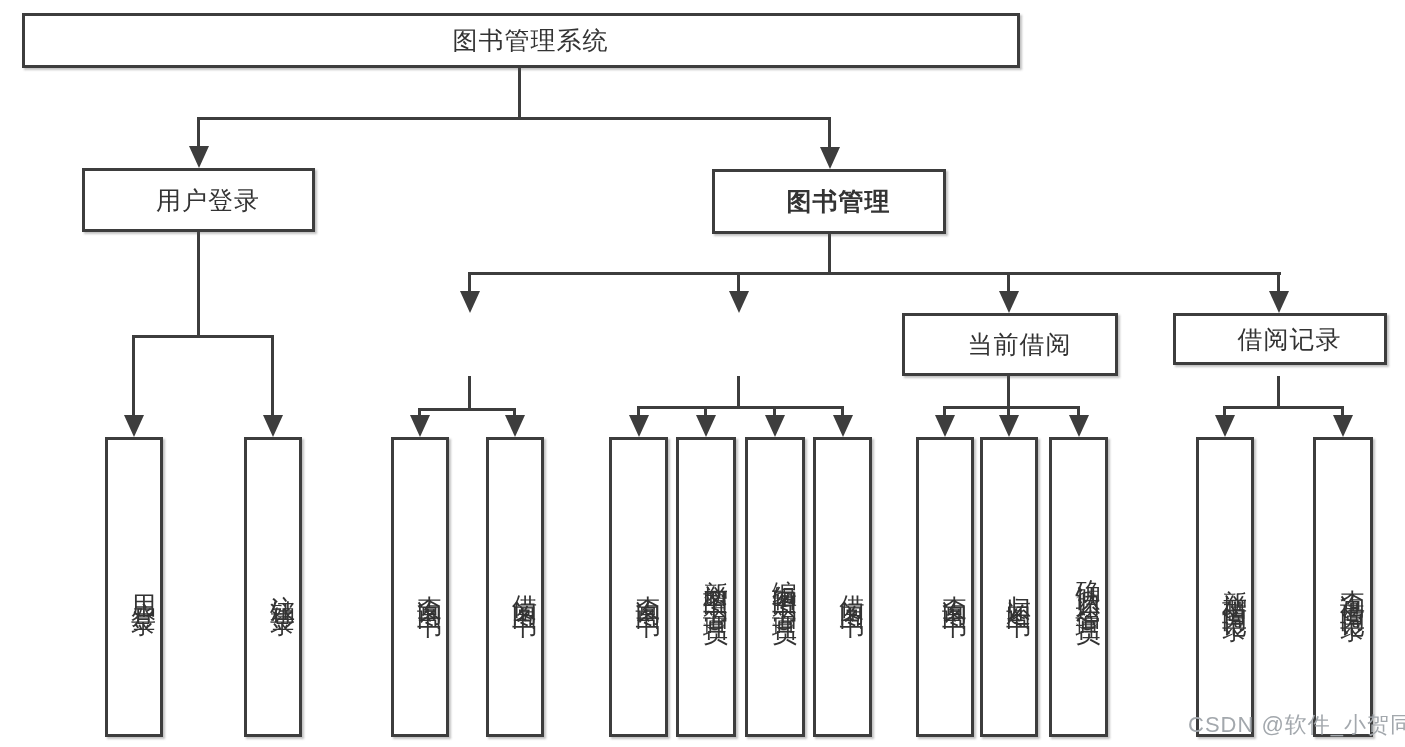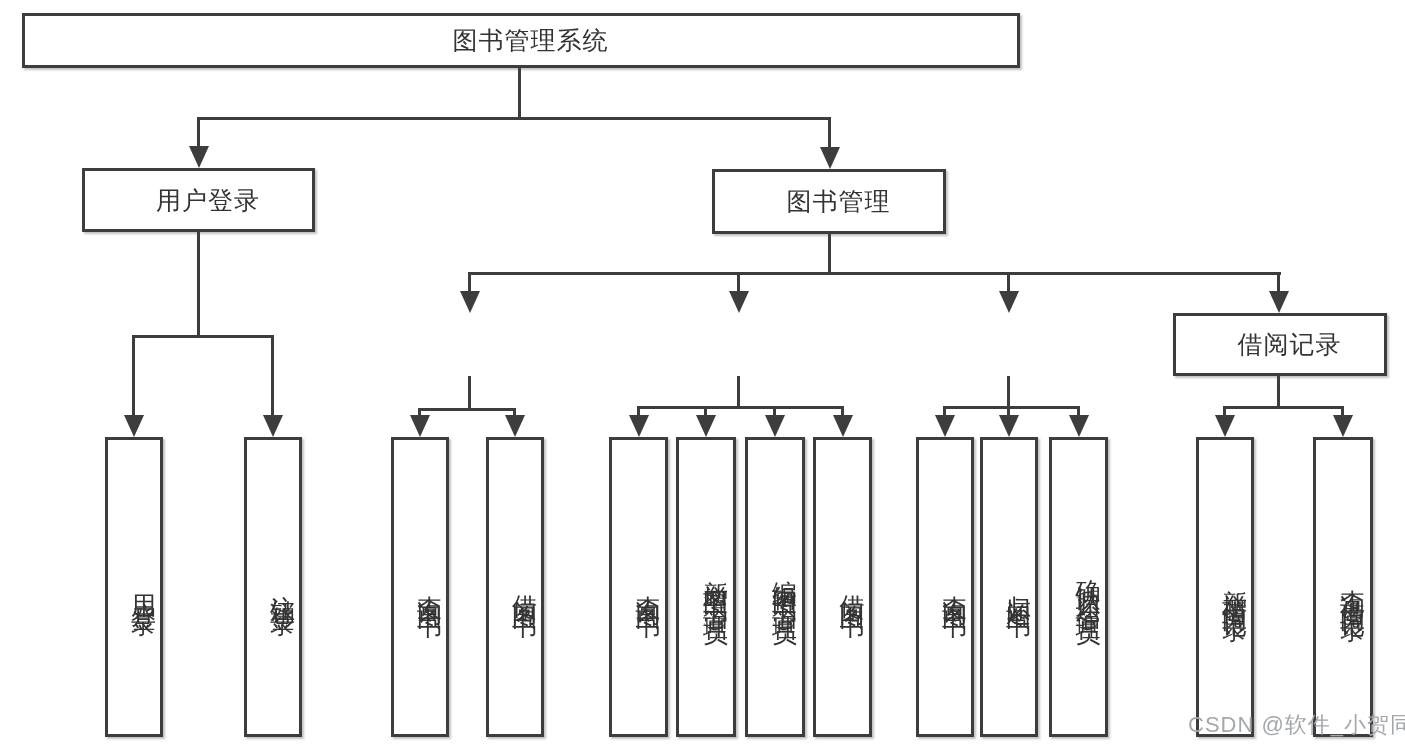--- a/index.html
+++ b/index.html
@@ -124,23 +124,24 @@
   <div class="vline" style="left:1277px; top:376px; height:30px;"></div>
   <div class="hline" style="left:1223px; top:406px; width:121px;"></div>
   <div class="vline" style="left:1223px; top:406px; height:16px;"></div>
   <div class="arrow-down" style="left:1215px; top:415px;"></div>
   <div class="vline" style="left:1341px; top:406px; height:16px;"></div>
   <div class="arrow-down" style="left:1333px; top:415px;"></div>
 
   <div class="box" style="left:22px; top:13px; width:998px; height:55px;">图书管理系统</div>
 
   <div class="box" style="left:82px; top:168px; width:233px; height:64px;">用户登录</div>
-  <div class="box" style="left:712px; top:169px; width:234px; height:65px;">图书管理</div>
+  <div class="box" style="left:712px; top:169px; width:234px; height:65px;font-weight:bold;">图书管理</div>
 
-  <div class="box" style="left:1173px; top:313px; width:214px; height:63px;">借阅记录</div>
+  <div class="box" style="left:902px; top:313px; width:216px; height:63px;">当前借阅</div>
+  <div class="box" style="left:1173px; top:313px; width:214px; height:52px;">借阅记录</div>
 
   <div class="box vertical" style="left:105px; top:437px; width:58px; height:300px;">用户登录</div>
   <div class="box vertical" style="left:244px; top:437px; width:58px; height:300px;">注销登录</div>
 
   <div class="box vertical" style="left:391px; top:437px; width:58px; height:300px;">查询图书</div>
   <div class="box vertical" style="left:486px; top:437px; width:58px; height:300px;">借阅图书</div>
 
   <div class="box vertical" style="left:609px; top:437px; width:59px; height:300px;">查询图书</div>
   <div class="box vertical" style="left:676px; top:437px; width:60px; height:300px;">新增图书（管理员）</div>
   <div class="box vertical" style="left:745px; top:437px; width:60px; height:300px;">编辑图书（管理员）</div>

